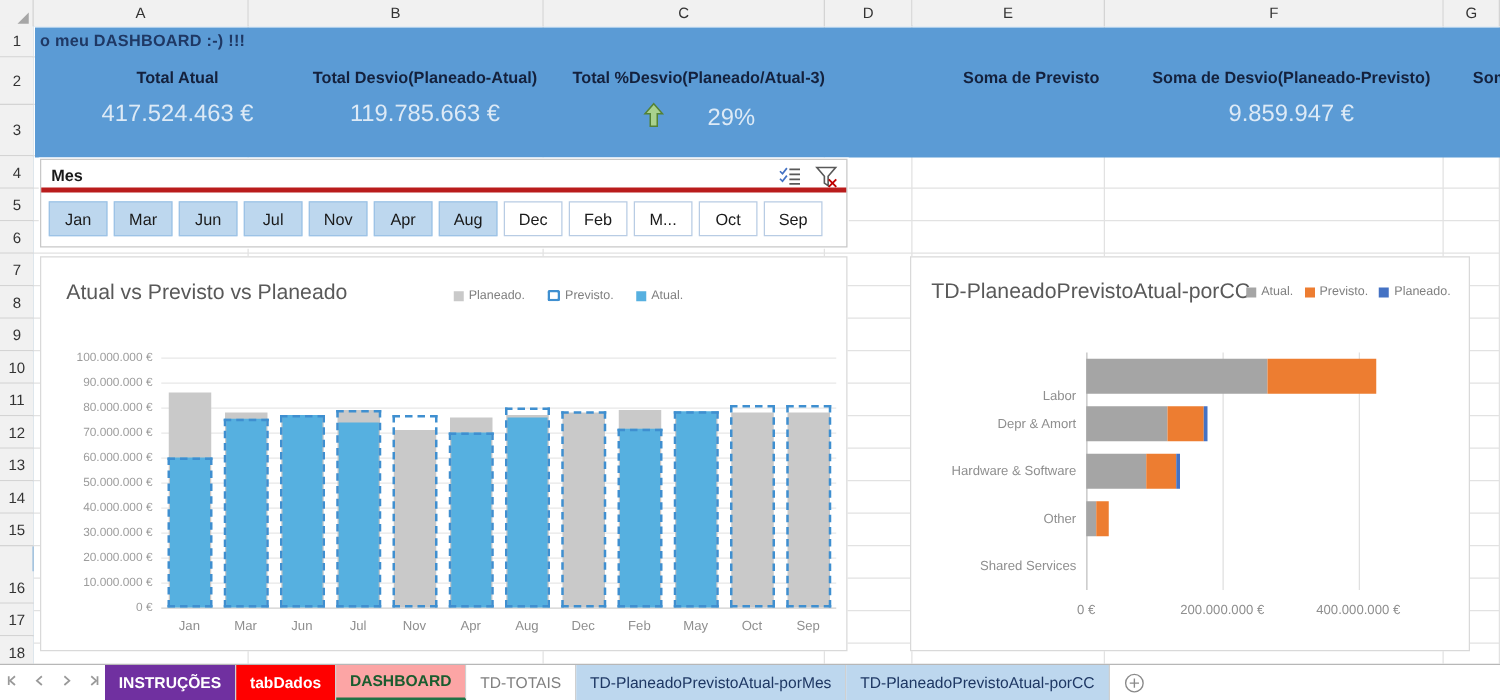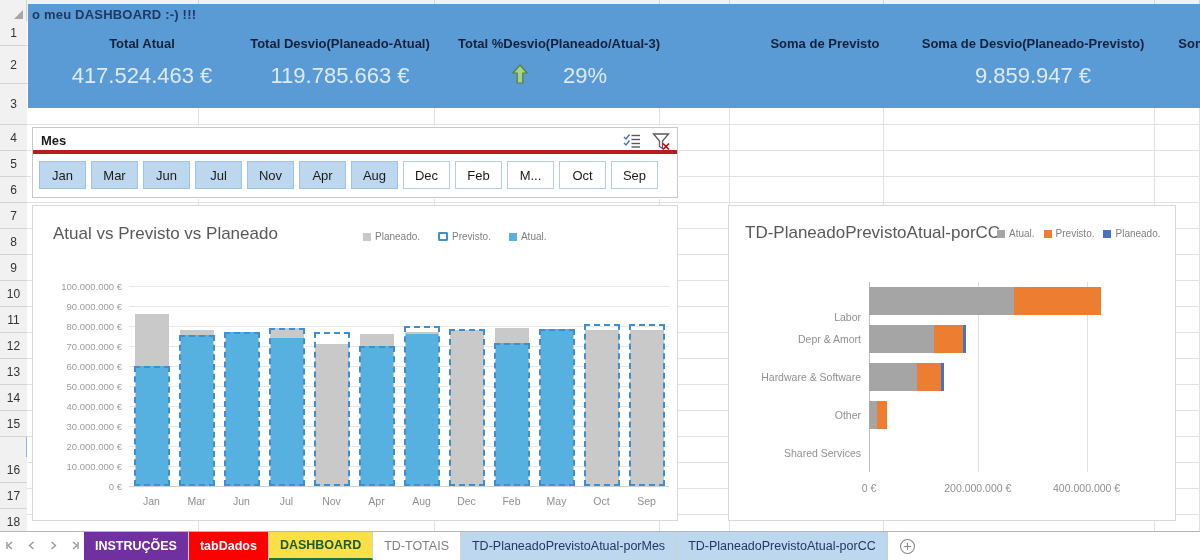--- a/index.html
+++ b/index.html
@@ -42,37 +42,37 @@
     border-bottom: 1px solid #d4d4d4; background: #f1f1f1;
     display: flex; align-items: center; justify-content: center;
   }
 
   .gridlines { position: absolute; left: 27px; top: 21px; width: 1173px; height: 510px; }
   .vline { position: absolute; top: 0; bottom: 0; width: 1px; background: #e2e2e2; }
   .hline { position: absolute; left: 0; right: 0; height: 1px; background: #e2e2e2; }
 
   
   .banner {
-    position: absolute; left: 28px; top: 4px;
+    position: absolute; left: 28px; top: 22px;
     width: 1172px; height: 104px; background: #5b9bd5; padding-left: 24px;
   }
   .banner-title {
     position: absolute; left: 4px; top: 3px;
     font-size: 13px; font-weight: bold; color: #1f3864;
     letter-spacing: .2px;
   }
   .kpi {
     position: absolute; text-align: center; color: #ffffff;
   }
   .kpi-label {
     font-size: 13px; font-weight: bold; color: #14213d;
     white-space: nowrap;
   }
   .kpi-value {
-    font-size: 22px; color: #ddeaf6; white-space: nowrap; margin-top: 12px;
+    font-size: 19px; color: #ddeaf6; white-space: nowrap; margin-top: 12px;
   }
   .kpi-arrow { display: inline-block; vertical-align: middle; }
 
   
   .slicer {
     position: absolute; left: 32px; top: 127px;
     width: 646px; height: 71px;
     background: #ffffff; border: 1px solid #c8c8c8;
     box-shadow: 0 0 0 1px #ffffff;
   }
@@ -487,21 +487,21 @@
       <span>
         <svg width="11" height="11" viewBox="0 0 11 11">
             <polyline points="3,2 7,5.5 3,9" fill="none" stroke="#9a9a9a" stroke-width="1.4"></polyline>
             <line x1="8" y1="2" x2="8" y2="9" stroke="#9a9a9a" stroke-width="1.4"></line>
           </svg>
       </span>
     </div>
     <div id="tabs" style="display:flex;">
         <div class="tab" style="background: rgb(112, 48, 160); color: rgb(255, 255, 255); font-weight: bold;">INSTRUÇÕES</div>
         <div class="tab" style="background: rgb(255, 0, 0); color: rgb(255, 255, 255); font-weight: bold;">tabDados</div>
-        <div class="tab" style="background: #fde047; color: rgb(26, 92, 46); font-weight: bold; border-bottom: 2px solid rgb(33, 115, 70);">DASHBOARD</div>
+        <div class="tab" style="background: #fca5a5; color: rgb(26, 92, 46); font-weight: bold; border-bottom: 2px solid rgb(33, 115, 70);">DASHBOARD</div>
         <div class="tab" style="background: rgb(255, 255, 255); color: rgb(128, 128, 128); font-weight: normal;">TD-TOTAIS</div>
         <div class="tab" style="background: rgb(189, 215, 238); color: rgb(31, 56, 100); font-weight: normal;">TD-PlaneadoPrevistoAtual-porMes</div>
         <div class="tab" style="background: rgb(189, 215, 238); color: rgb(31, 56, 100); font-weight: normal;">TD-PlaneadoPrevistoAtual-porCC</div>
       </div>
     <div class="tab-add">
       <svg width="17" height="17" viewBox="0 0 17 17">
         <circle cx="8.5" cy="8.5" r="7" fill="none" stroke="#8a8a8a" stroke-width="1.1"></circle>
         <line x1="8.5" y1="4.8" x2="8.5" y2="12.2" stroke="#8a8a8a" stroke-width="1.1"></line>
         <line x1="4.8" y1="8.5" x2="12.2" y2="8.5" stroke="#8a8a8a" stroke-width="1.1"></line>
       </svg>

